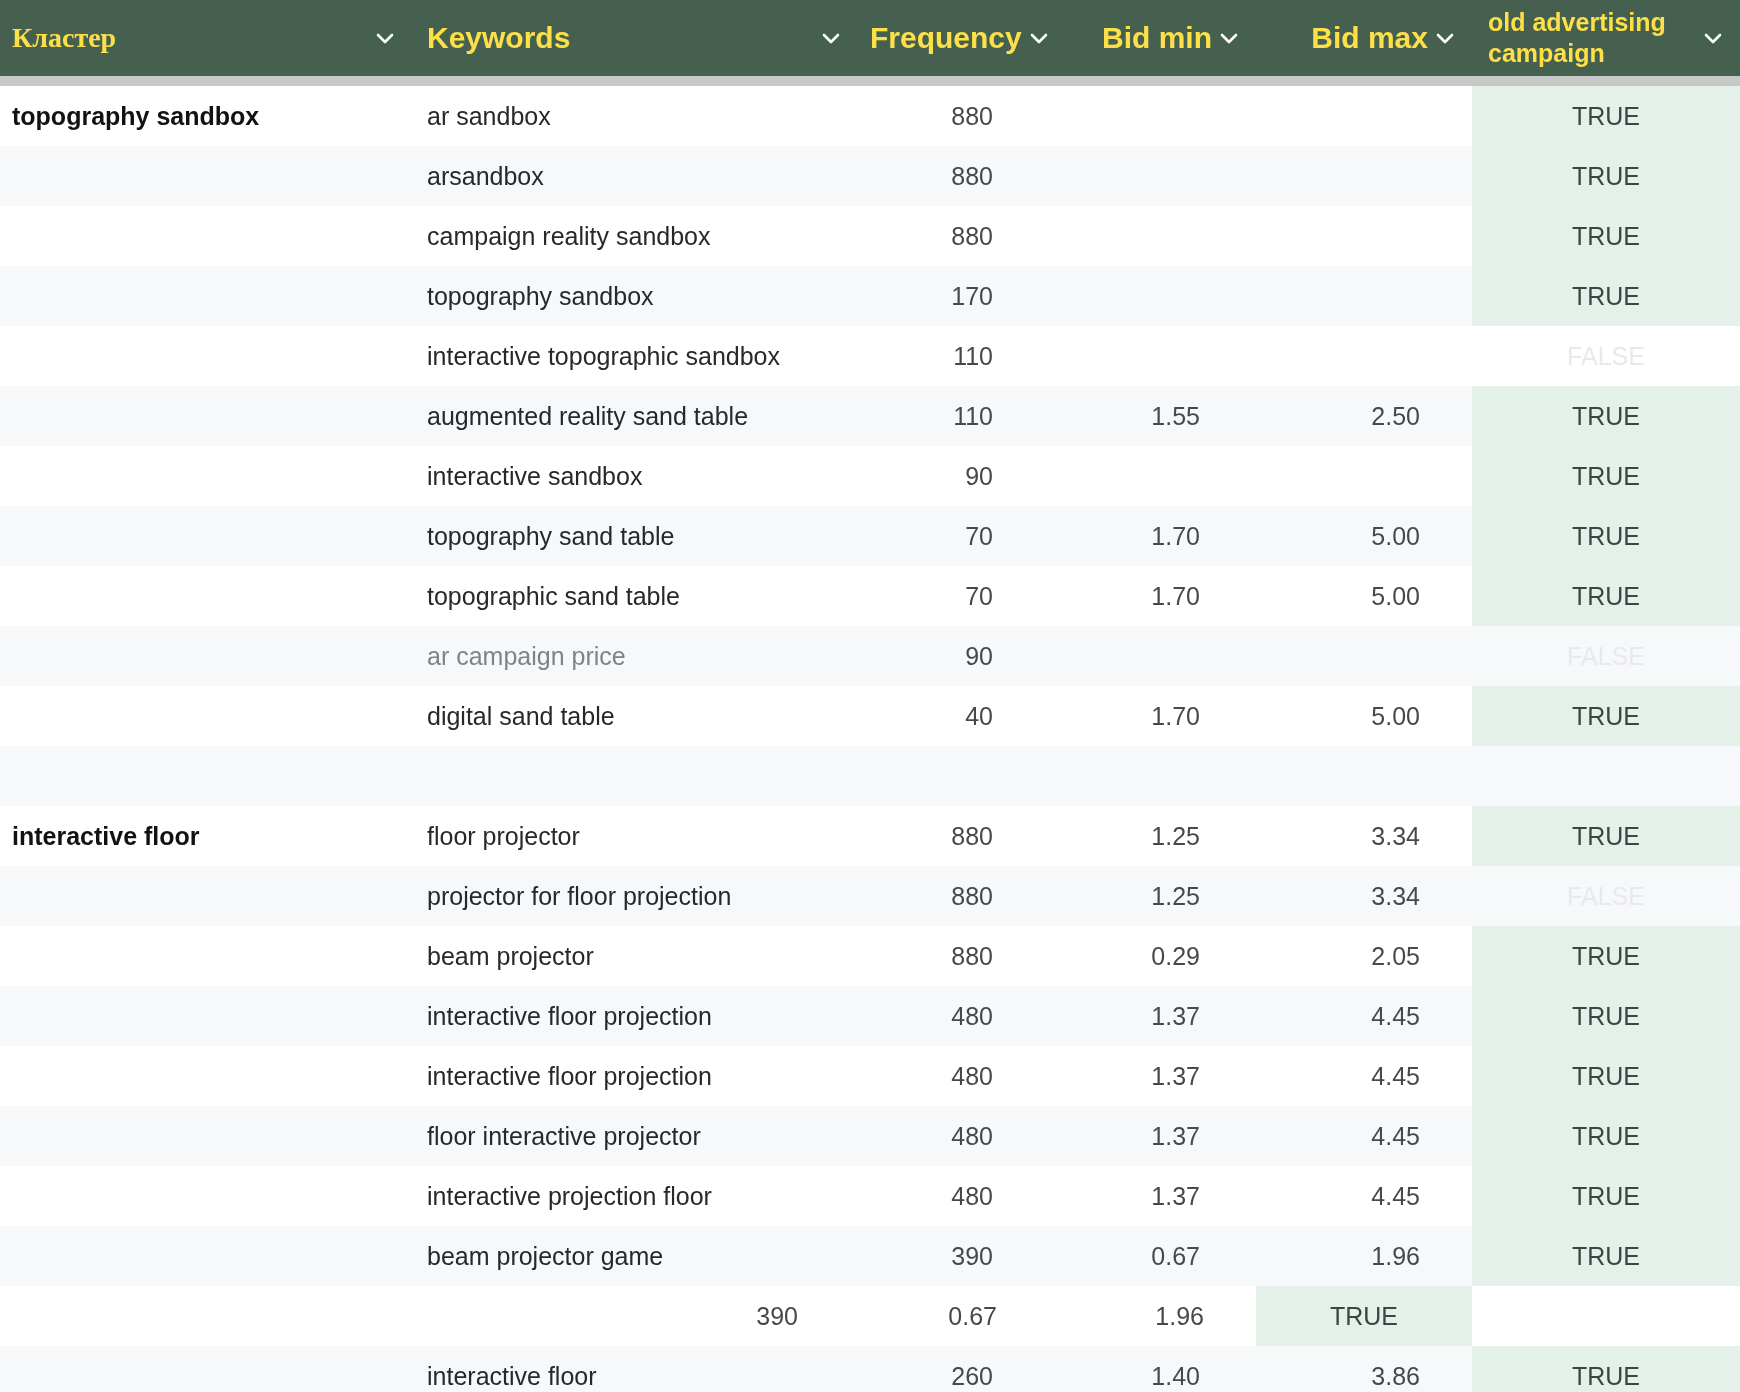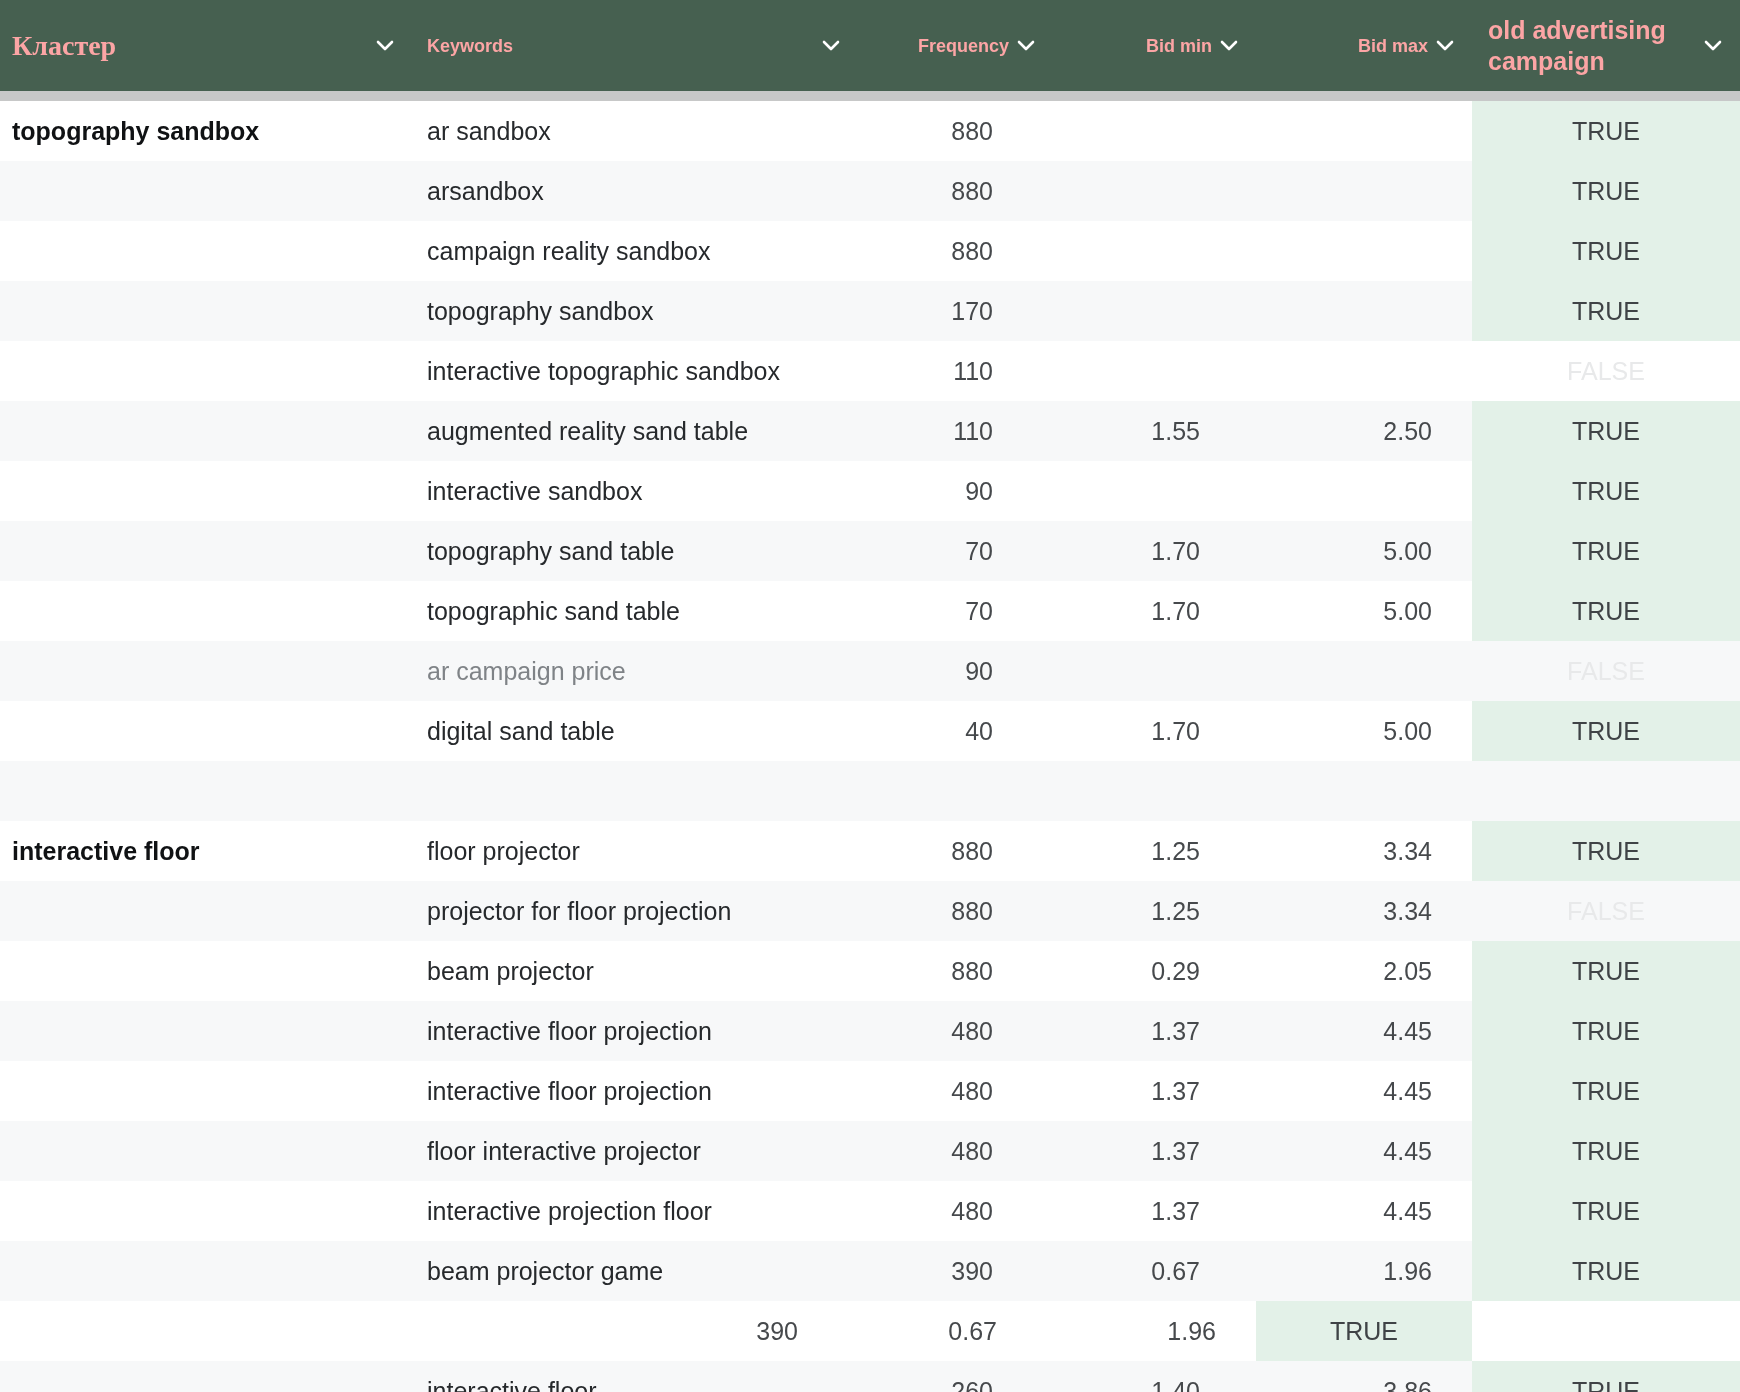--- a/index.html
+++ b/index.html
@@ -12,34 +12,34 @@
     color:#2a2d30;
     background:#ffffff;
   }
   .grid-row{
     display:grid;
     grid-template-columns:412px 446px 195px 203px 216px 268px;
     width:1740px;
   }
   
   .header-row{
-    height:91px;
+    height:76px;
     background:#466050;
-    color:#fca5a5;
+    color:#fde047;
   }
   .h-cell{
     display:flex;align-items:center;
     padding:0 16px 0 12px;
     cursor:pointer;
     overflow:hidden;
   }
   .h-label{
     flex:1;
     font-weight:bold;
-    font-size:18px;
+    font-size:30px;
     line-height:30px;
     white-space:normal;
   }
   .h-cell.col-cluster .h-label{
     font-family:"Liberation Serif","DejaVu Serif",serif;
     font-size:28px;
   }
   .h-cell.col-keyword .h-label{padding-left:3px;}
   .h-cell.num .h-label{text-align:right;}
   .h-cell.col-campaign .h-label{padding-left:4px;font-size:25px;line-height:31px;}
@@ -72,21 +72,21 @@
     padding-left:15px;
     color:#26292c;
   }
   .cell.keyword.muted{color:#7f8387;}
   .cell.num{
     justify-content:flex-end;
     color:#46494c;
   }
   .cell.freq{padding-right:60px;}
   .cell.bidmin{padding-right:56px;}
-  .cell.bidmax{padding-right:40px;}
+  .cell.bidmax{padding-right:52px;}
   .cell.campaign{
     justify-content:center;
     color:#3f4346;
   }
   .cell.campaign.is-true{background:#e3f1e8;}
   .cell.campaign.is-false{color:#e8e9ea;}
 </style>
 </head>
 <body>
 

